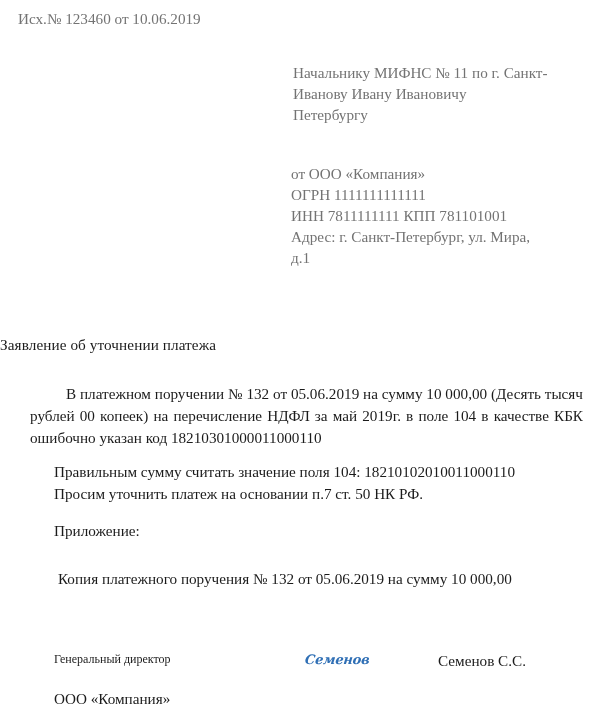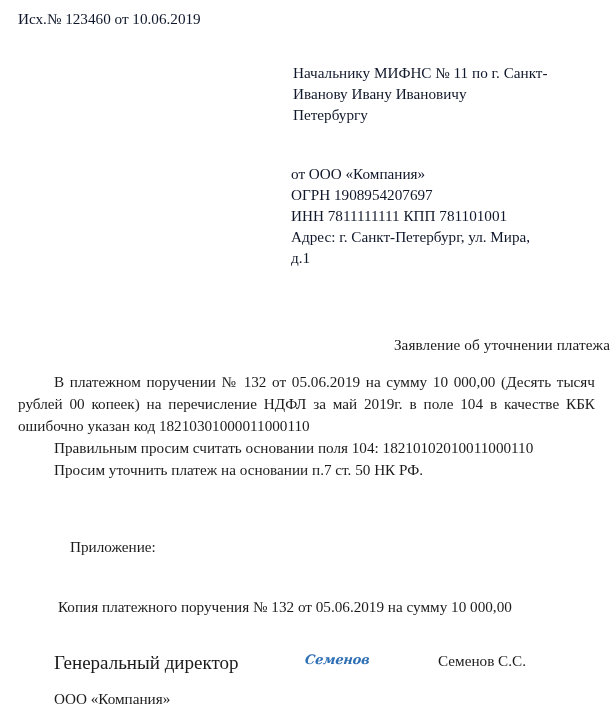--- a/index.html
+++ b/index.html
@@ -22,21 +22,21 @@
     height: 723px;
     background: #ffffff;
     box-sizing: border-box;
     padding: 0;
   }
 
   
   .t {
     font-size: 15.2px;
     line-height: 21px;
-    color: #0f172a;
+    color: #737373;
   }
 
   
   .outgoing {
     position: absolute;
     left: 18px;
     top: 8px;
     white-space: nowrap;
   }
 
@@ -57,57 +57,57 @@
     top: 163px;
     width: 300px;
   }
 
   
   .doc-title {
     position: absolute;
     left: 0;
     right: 0;
     top: 336px;
-    text-align: right;
+    text-align: left;
     font-size: 15.2px;
     letter-spacing: 0.1px;
   }
 
   
   .body-block {
     position: absolute;
     left: 18px;
     top: 371px;
     width: 577px;
   }
   .para {
     text-align: justify;
     text-indent: 36px;
-    margin: 0;
+    margin: 12px;
     font-size: 15.2px;
     line-height: 22px;
   }
   .line-ind {
     text-indent: 36px;
     margin: 0;
     font-size: 15.2px;
     line-height: 22px;
     white-space: nowrap;
   }
 
   
   .appendix-block {
     position: absolute;
     left: 18px;
     top: 520px;
     width: 577px;
   }
   .appendix-title {
     text-indent: 36px;
-    margin: 16px;
+    margin: 0;
     font-size: 15.2px;
     line-height: 22px;
   }
   .appendix-item {
     text-indent: 36px;
     margin: 4px;
     padding-top: 22px;
     font-size: 15.2px;
     line-height: 22px;
   }
@@ -120,21 +120,21 @@
     width: 577px;
   }
   .sign-row {
     position: relative;
     height: 28px;
   }
   .sign-post {
     position: absolute;
     left: 36px;
     top: 0;
-    font-size: 19px;
+    font-size: 12px;
     white-space: nowrap;
   }
   .sign-script {
     position: absolute;
     left: 287px;
     top: 0;
     font-family: "DejaVu Serif", "Liberation Serif", serif;
     font-style: italic;
     font-weight: bold;
     font-size: 13px;
@@ -167,31 +167,31 @@
   <div class="t outgoing">Исх.№ 123460 от 10.06.2019</div>
 
   <div class="addr-block">
     <span class="t addr-line">Начальнику МИФНС № 11 по г. Санкт-</span>
     <span class="t addr-line">Иванову Ивану Ивановичу</span>
     <span class="t addr-line">Петербургу</span>
   </div>
 
   <div class="req-block">
     <span class="t addr-line">от ООО «Компания»</span>
-    <span class="t addr-line">ОГРН 1908954207697</span>
+    <span class="t addr-line">ОГРН 1111111111111</span>
     <span class="t addr-line">ИНН 7811111111 КПП 781101001</span>
     <span class="t addr-line">Адрес: г. Санкт-Петербург, ул. Мира,</span>
     <span class="t addr-line">д.1</span>
   </div>
 
   <div class="doc-title">Заявление об уточнении платежа</div>
 
   <div class="body-block">
     <p class="para">В платежном поручении № 132 от 05.06.2019 на сумму 10 000,00 (Десять тысяч рублей 00 копеек) на перечисление НДФЛ за май 2019г. в поле 104 в качестве КБК ошибочно указан код 18210301000011000110</p>
-    <p class="line-ind">Правильным просим считать основании поля 104: 18210102010011000110</p>
+    <p class="line-ind">Правильным сумму считать значение поля 104: 18210102010011000110</p>
     <p class="line-ind">Просим уточнить платеж на основании п.7 ст. 50 НК РФ.</p>
   </div>
 
   <div class="appendix-block">
     <p class="appendix-title">Приложение:</p>
     <p class="appendix-item">Копия платежного поручения № 132 от 05.06.2019 на сумму 10 000,00</p>
   </div>
 
   <div class="sign-block">
     <div class="sign-row">

